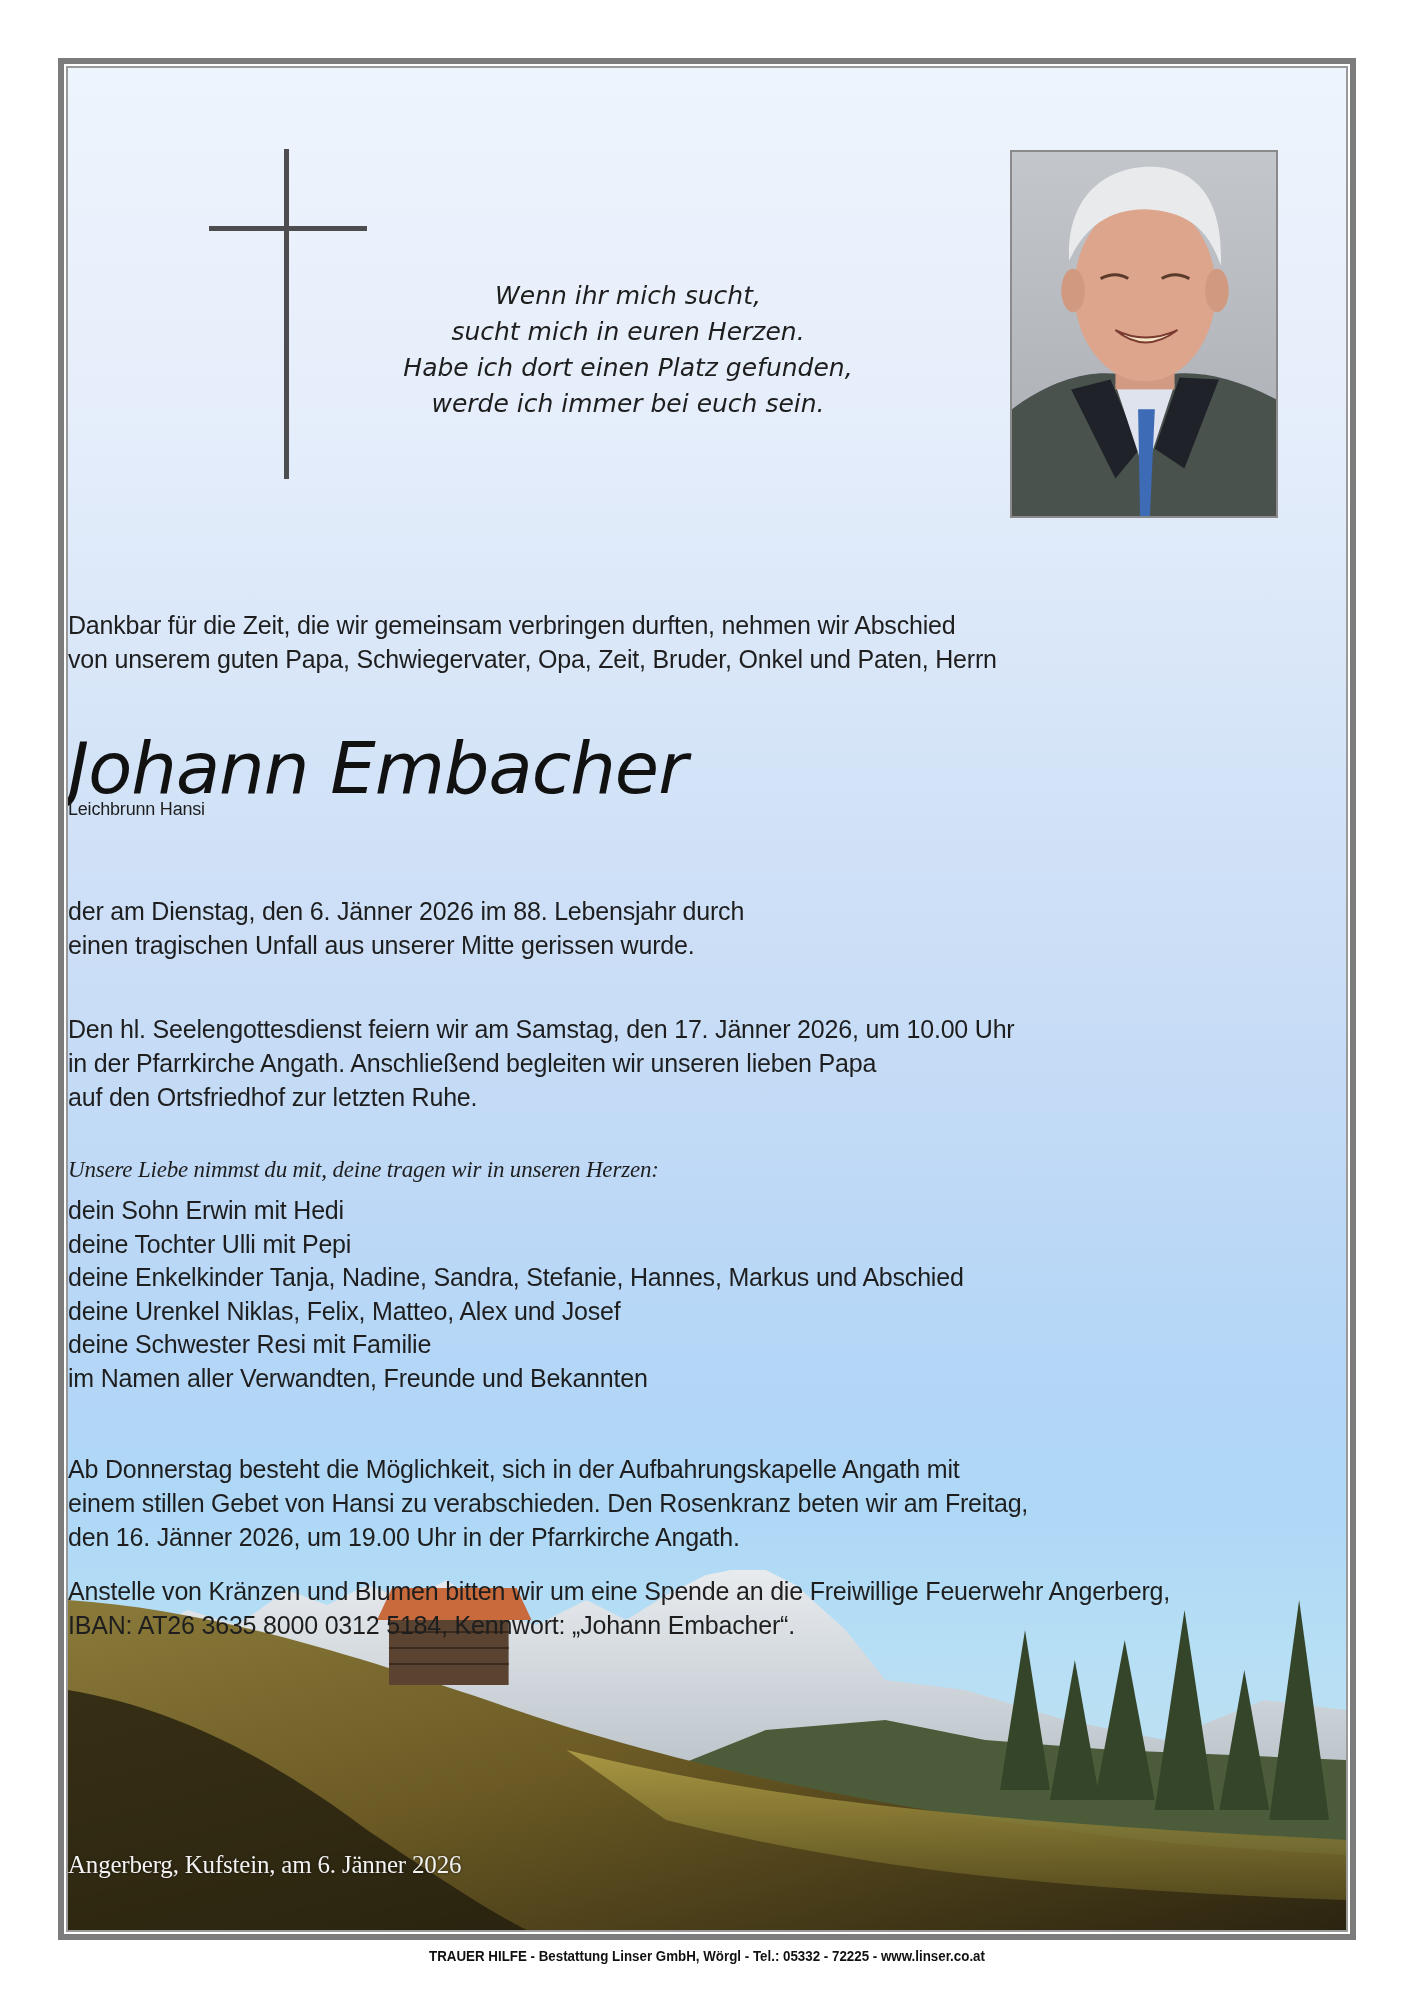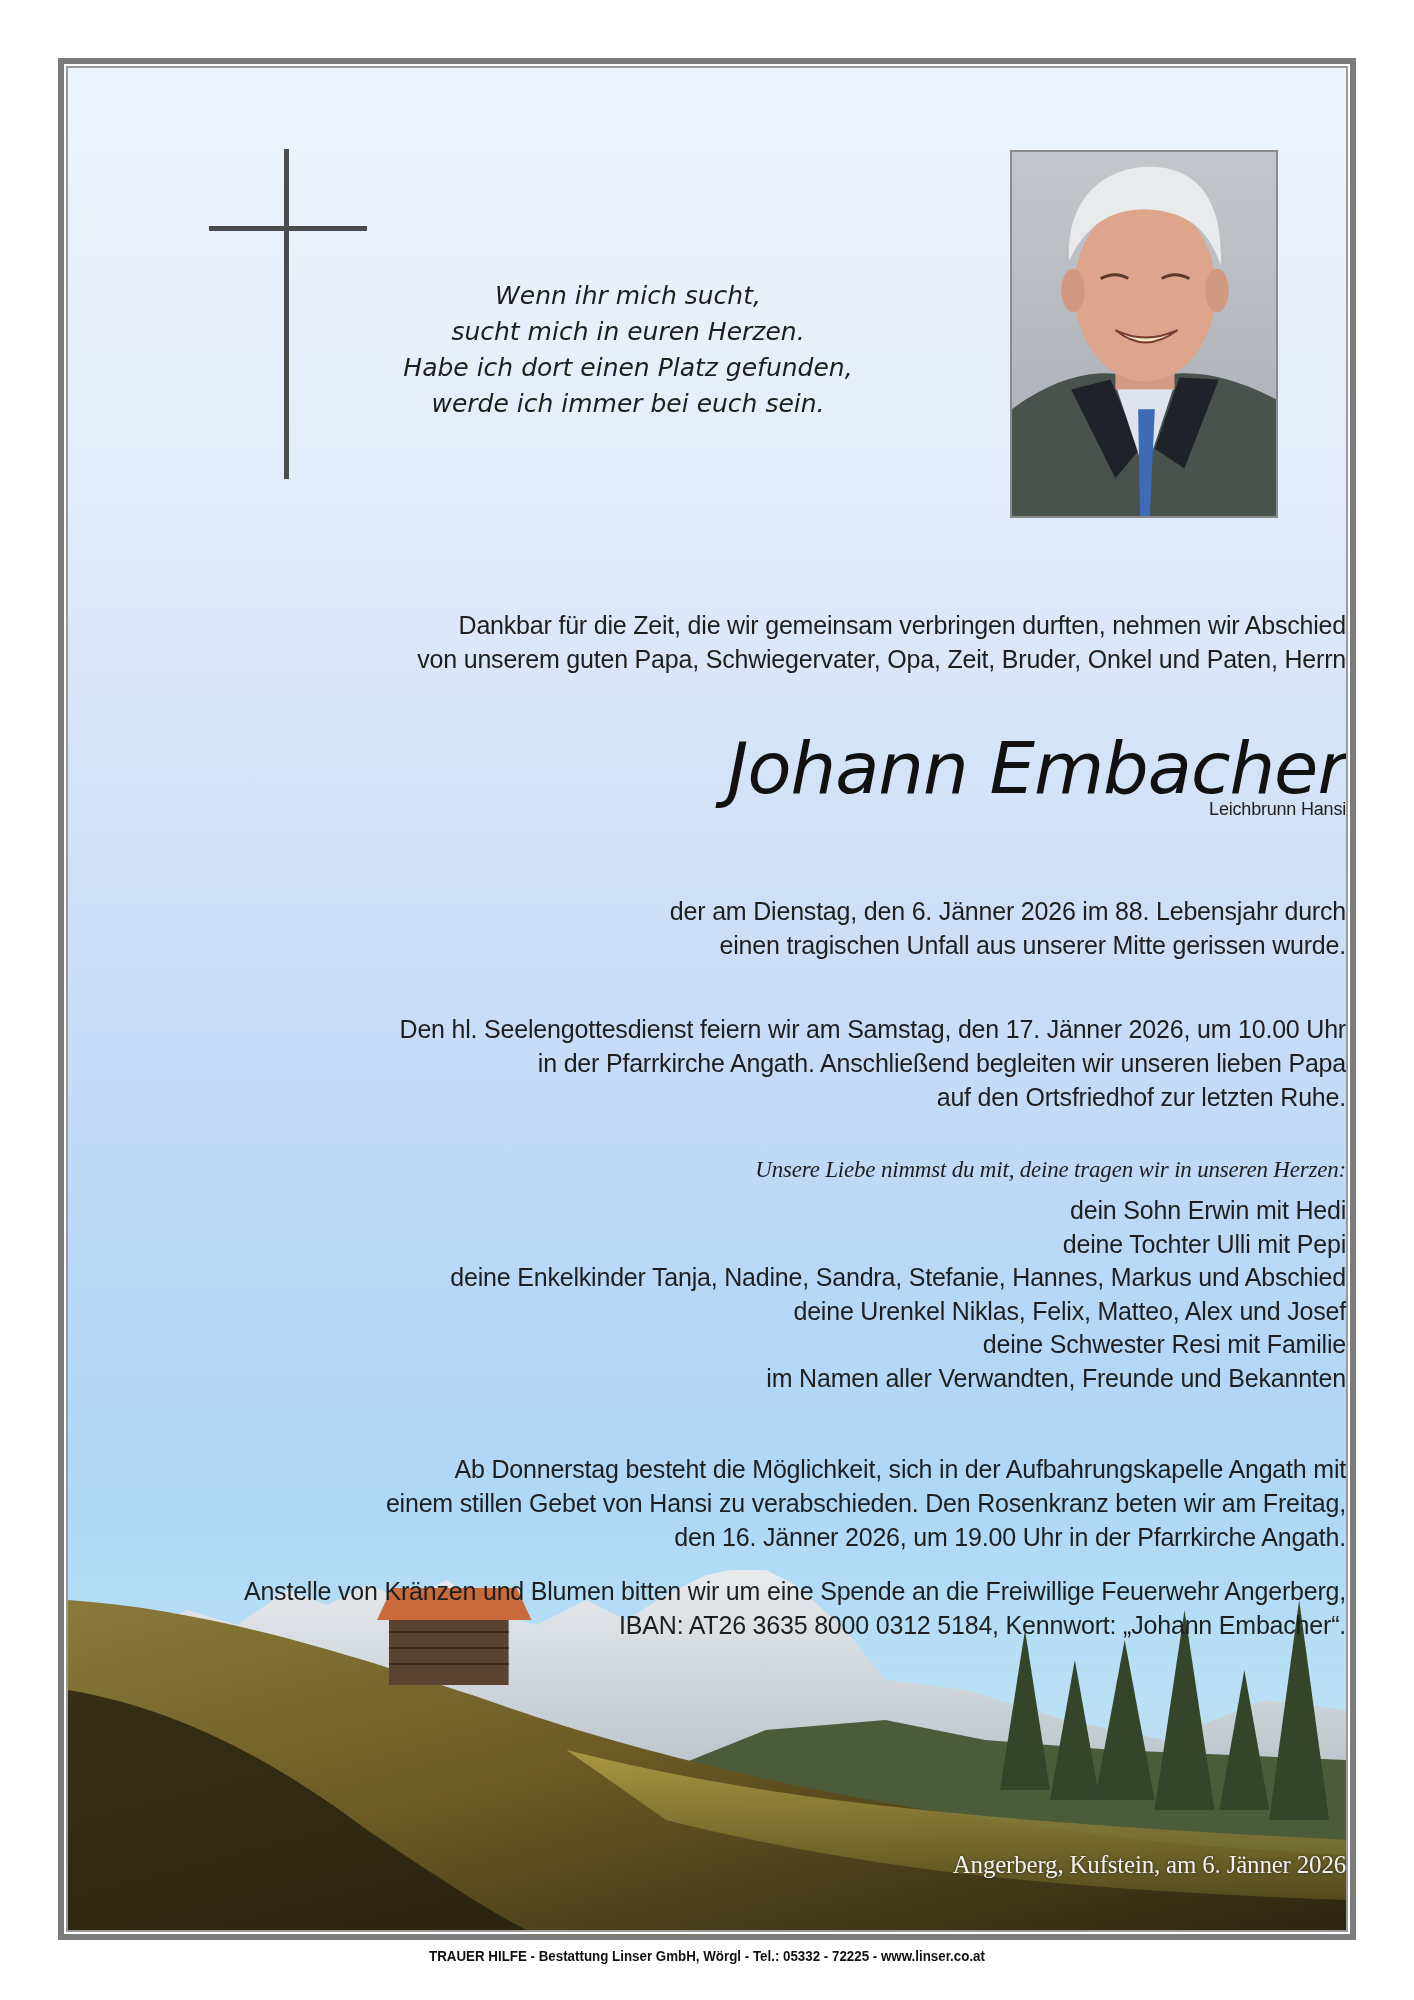--- a/index.html
+++ b/index.html
@@ -108,21 +108,21 @@
       box-sizing: border-box;
       overflow: hidden;
       background: #b9bcc1;
     }
     .photo svg { display: block; width: 100%; height: 100%; }
 
     .block {
       position: absolute;
       left: 0;
       width: 100%;
-      text-align: right;
+      text-align: left;
       font-family: "Liberation Sans", sans-serif;
       font-size: 25px;
       line-height: 34px;
       color: #1e1e1e;
       letter-spacing: -0.2px;
     }
     .block div { white-space: nowrap; }
 
     .intro { top: 540px; }
     .name {

